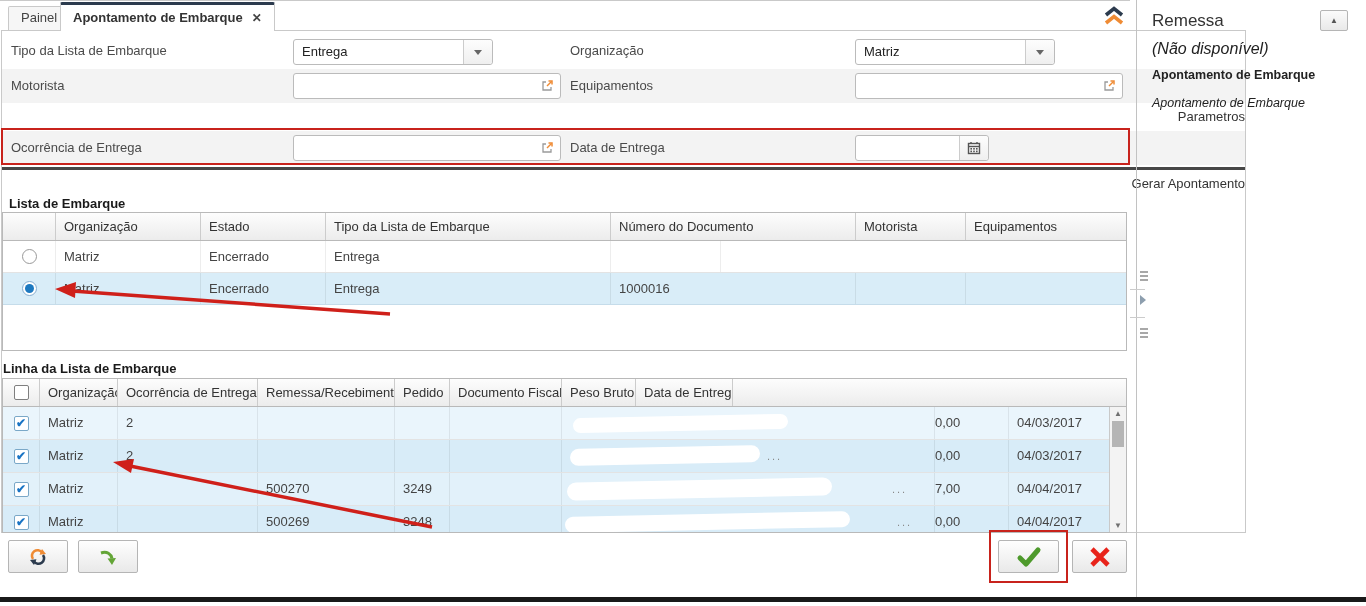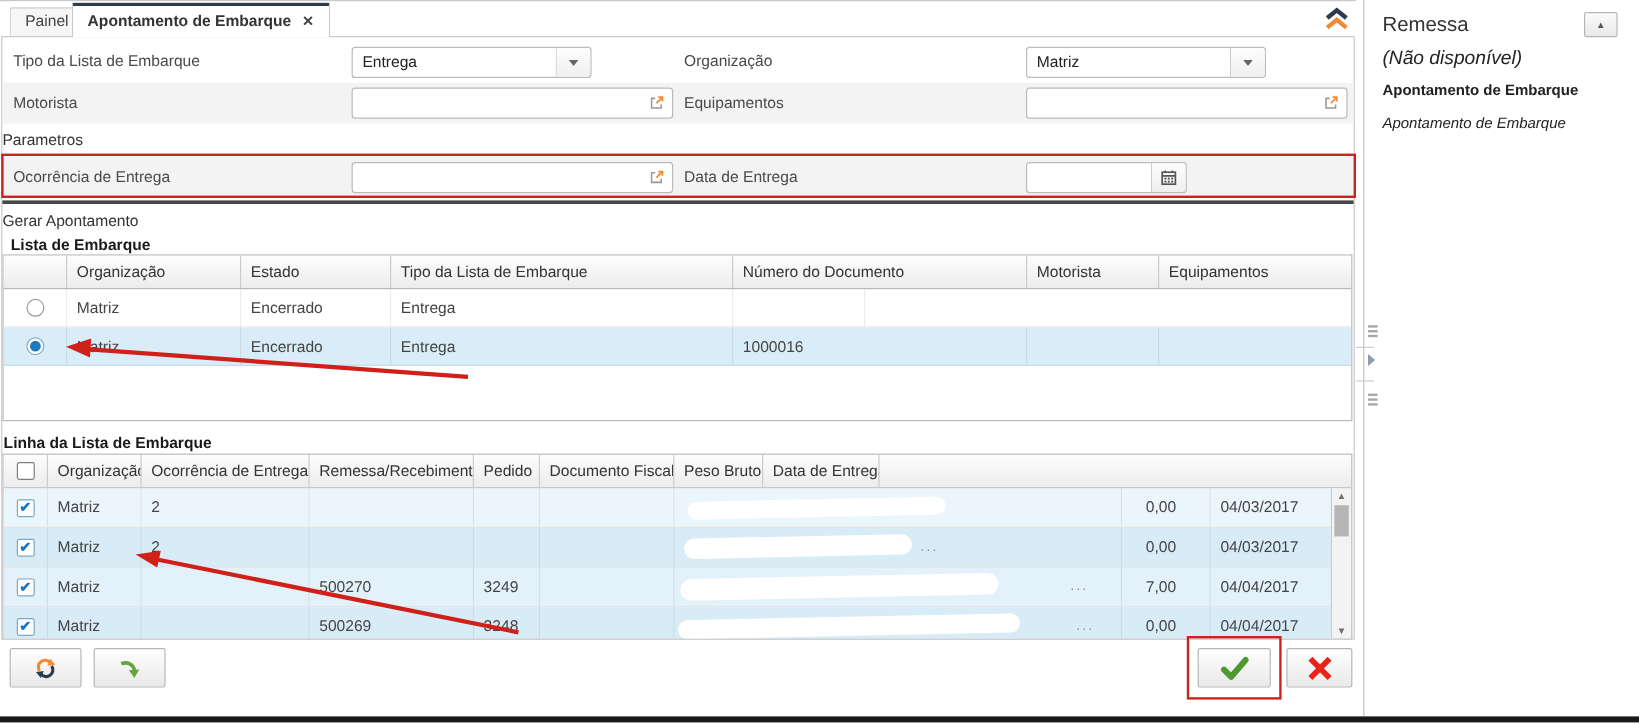--- a/index.html
+++ b/index.html
@@ -9,50 +9,50 @@
 
   
   .tabline { position:absolute; left:0; top:30; width:1130px; height:1px; background:#c9c9c9; }
   .tab { position:absolute; border:1px solid #c9c9c9; border-bottom:none; border-radius:2px 2px 0 0; white-space:nowrap; }
   .tab.inactive { left:8px; top:6px; height:24px; line-height:22px; padding:0 12px; background:#f6f6f6; color:#444; z-index:1; }
   .tab.active { left:60px; top:2px; height:29px; line-height:24px; padding:0 12px; background:#fff;
                 border-top:3px solid #2c3b4e; font-weight:bold; color:#333; z-index:3; display:flex; align-items:center; gap:9px; }
   .tab-close { font-weight:bold; color:#444; font-size:12px; }
 
   
-  #main-box { position:absolute; left:1px; top:30px; width:1128px; height:503px; border:1px solid #c9c9c9; background:#fff; }
+  #main-box { position:absolute; left:1px; top:30px; width:1245px; height:503px; border:1px solid #c9c9c9; background:#fff; }
   .frow { position:absolute; left:0; right:0; }
   .flabel { position:absolute; color:#4a4a4a; white-space:nowrap; }
   .stripe { background:#f3f3f3; }
 
   .combo, .inputwrap { position:absolute; height:26px; background:#fff; border:1px solid #bbb; border-radius:3px; }
   .combo .val { position:absolute; left:8px; top:0; line-height:24px; color:#222; }
   .combo .dropbtn { position:absolute; right:0; top:0; bottom:0; width:29px; border-left:1px solid #ccc;
                     background:linear-gradient(#fdfdfd,#efefef); border-radius:0 3px 3px 0;
                     display:flex; align-items:center; justify-content:center; }
   .caret { width:0; height:0; border-left:4px solid transparent; border-right:4px solid transparent; border-top:5px solid #666; }
   .inputwrap input { position:absolute; left:0; top:0; width:100%; height:100%; border:none; outline:none;
                      padding:0 24px 0 8px; font:13px "Liberation Sans",sans-serif; background:transparent; }
   .field-icon { position:absolute; right:6px; top:5px; }
   .iconbtn-seg { position:absolute; right:0; top:0; bottom:0; width:29px; border-left:1px solid #ccc;
                  background:linear-gradient(#fdfdfd,#efefef); border-radius:0 3px 3px 0;
                  display:flex; align-items:center; justify-content:center; }
 
-  .center-title { position:absolute; left:0; right:0; text-align:left; color:#333; }
+  .center-title { position:absolute; left:0; right:0; text-align:right; color:#333; }
   .group-topborder { position:absolute; left:0; right:0; height:3px; background:#474747; }
   .section-label { position:absolute; font-weight:bold; color:#1a1a1a; white-space:nowrap; }
 
   
   .tbl { position:absolute; background:#fff; border:1px solid #b9b9b9; overflow:hidden; }
   .thead { display:flex; height:28px; background:linear-gradient(#fdfdfd,#ececec); border-bottom:1px solid #b9b9b9; }
   .th { border-right:1px solid #ccc; padding-left:8px; line-height:27px; color:#333; white-space:nowrap; overflow:hidden; }
   .tr { display:flex; border-bottom:1px solid #e3e3e3; }
   .td { border-right:1px solid rgba(0,0,0,0.07); padding-left:8px; color:#444; white-space:nowrap; overflow:hidden; position:relative; }
   .td.selcell, .th.selcell { display:flex; align-items:center; justify-content:center; padding:0; }
-  .td.num { text-align:center; padding-right:8px; padding-left:0; }
+  .td.num { text-align:left; padding-right:8px; padding-left:0; }
 
   .t1 .tr { height:32px; } .t1 .td { line-height:31px; }
   .t1 .c0{width:53px}.t1 .c1{width:145px}.t1 .c2{width:125px}.t1 .c3{width:285px}.t1 .c4{width:245px}.t1 .c5{width:110px}.t1 .c6{flex:1;border-right:none}
   .rowsel { background:#d9edf8; }
   .rowsel.tr { border-bottom:1px solid #c5dcea; }
 
   .t2 .tr { height:33px; margin-right:17px; } .t2 .td { line-height:32px; }
   .t2 .c0{width:37px}.t2 .c1{width:78px}.t2 .c2{width:140px}.t2 .c3{width:137px}.t2 .c4{width:55px}.t2 .c5{width:112px}.t2 .c6{width:373px}.t2 .c7{width:74px}.t2 .c8{flex:1;border-right:none}
   .t2 .th.c8{flex:0 0 97px;border-right:1px solid #ccc} .t2 .th-spacer{flex:1;border-right:none}
   .rblue-a { background:#eaf5fc; } .rblue-b { background:#d8ecf8; } .rblue-c { background:#e2f1fa; }

